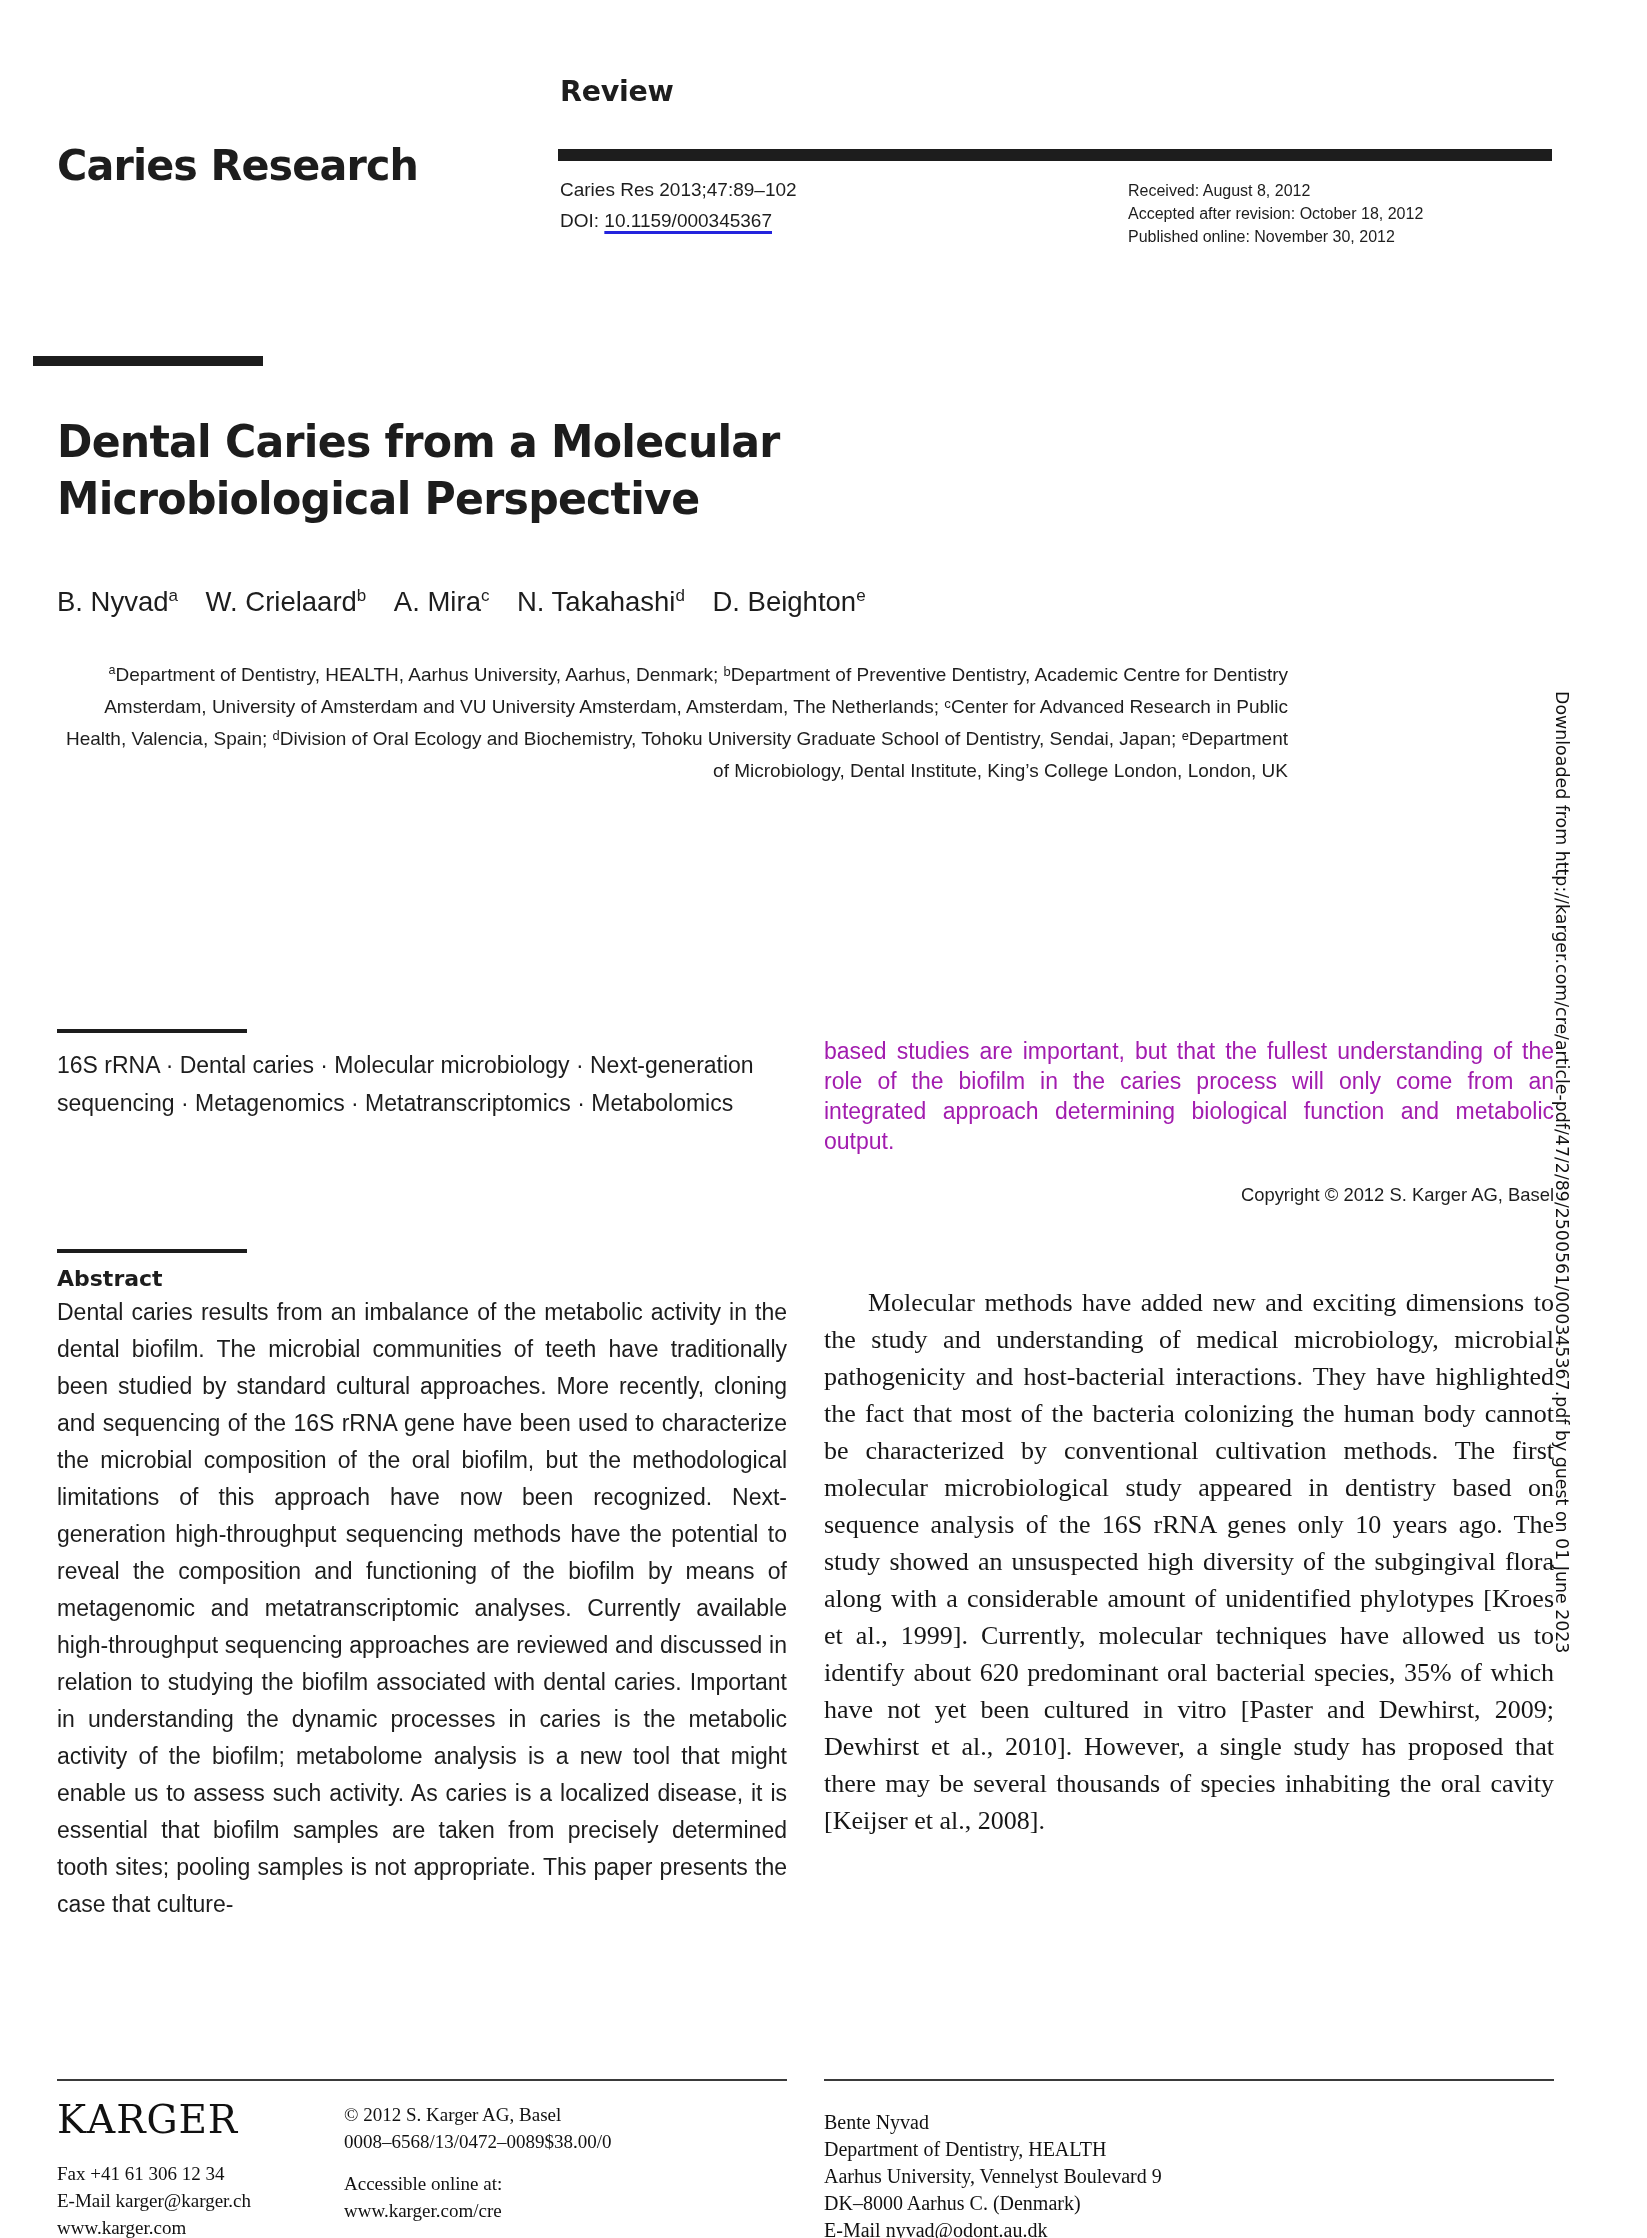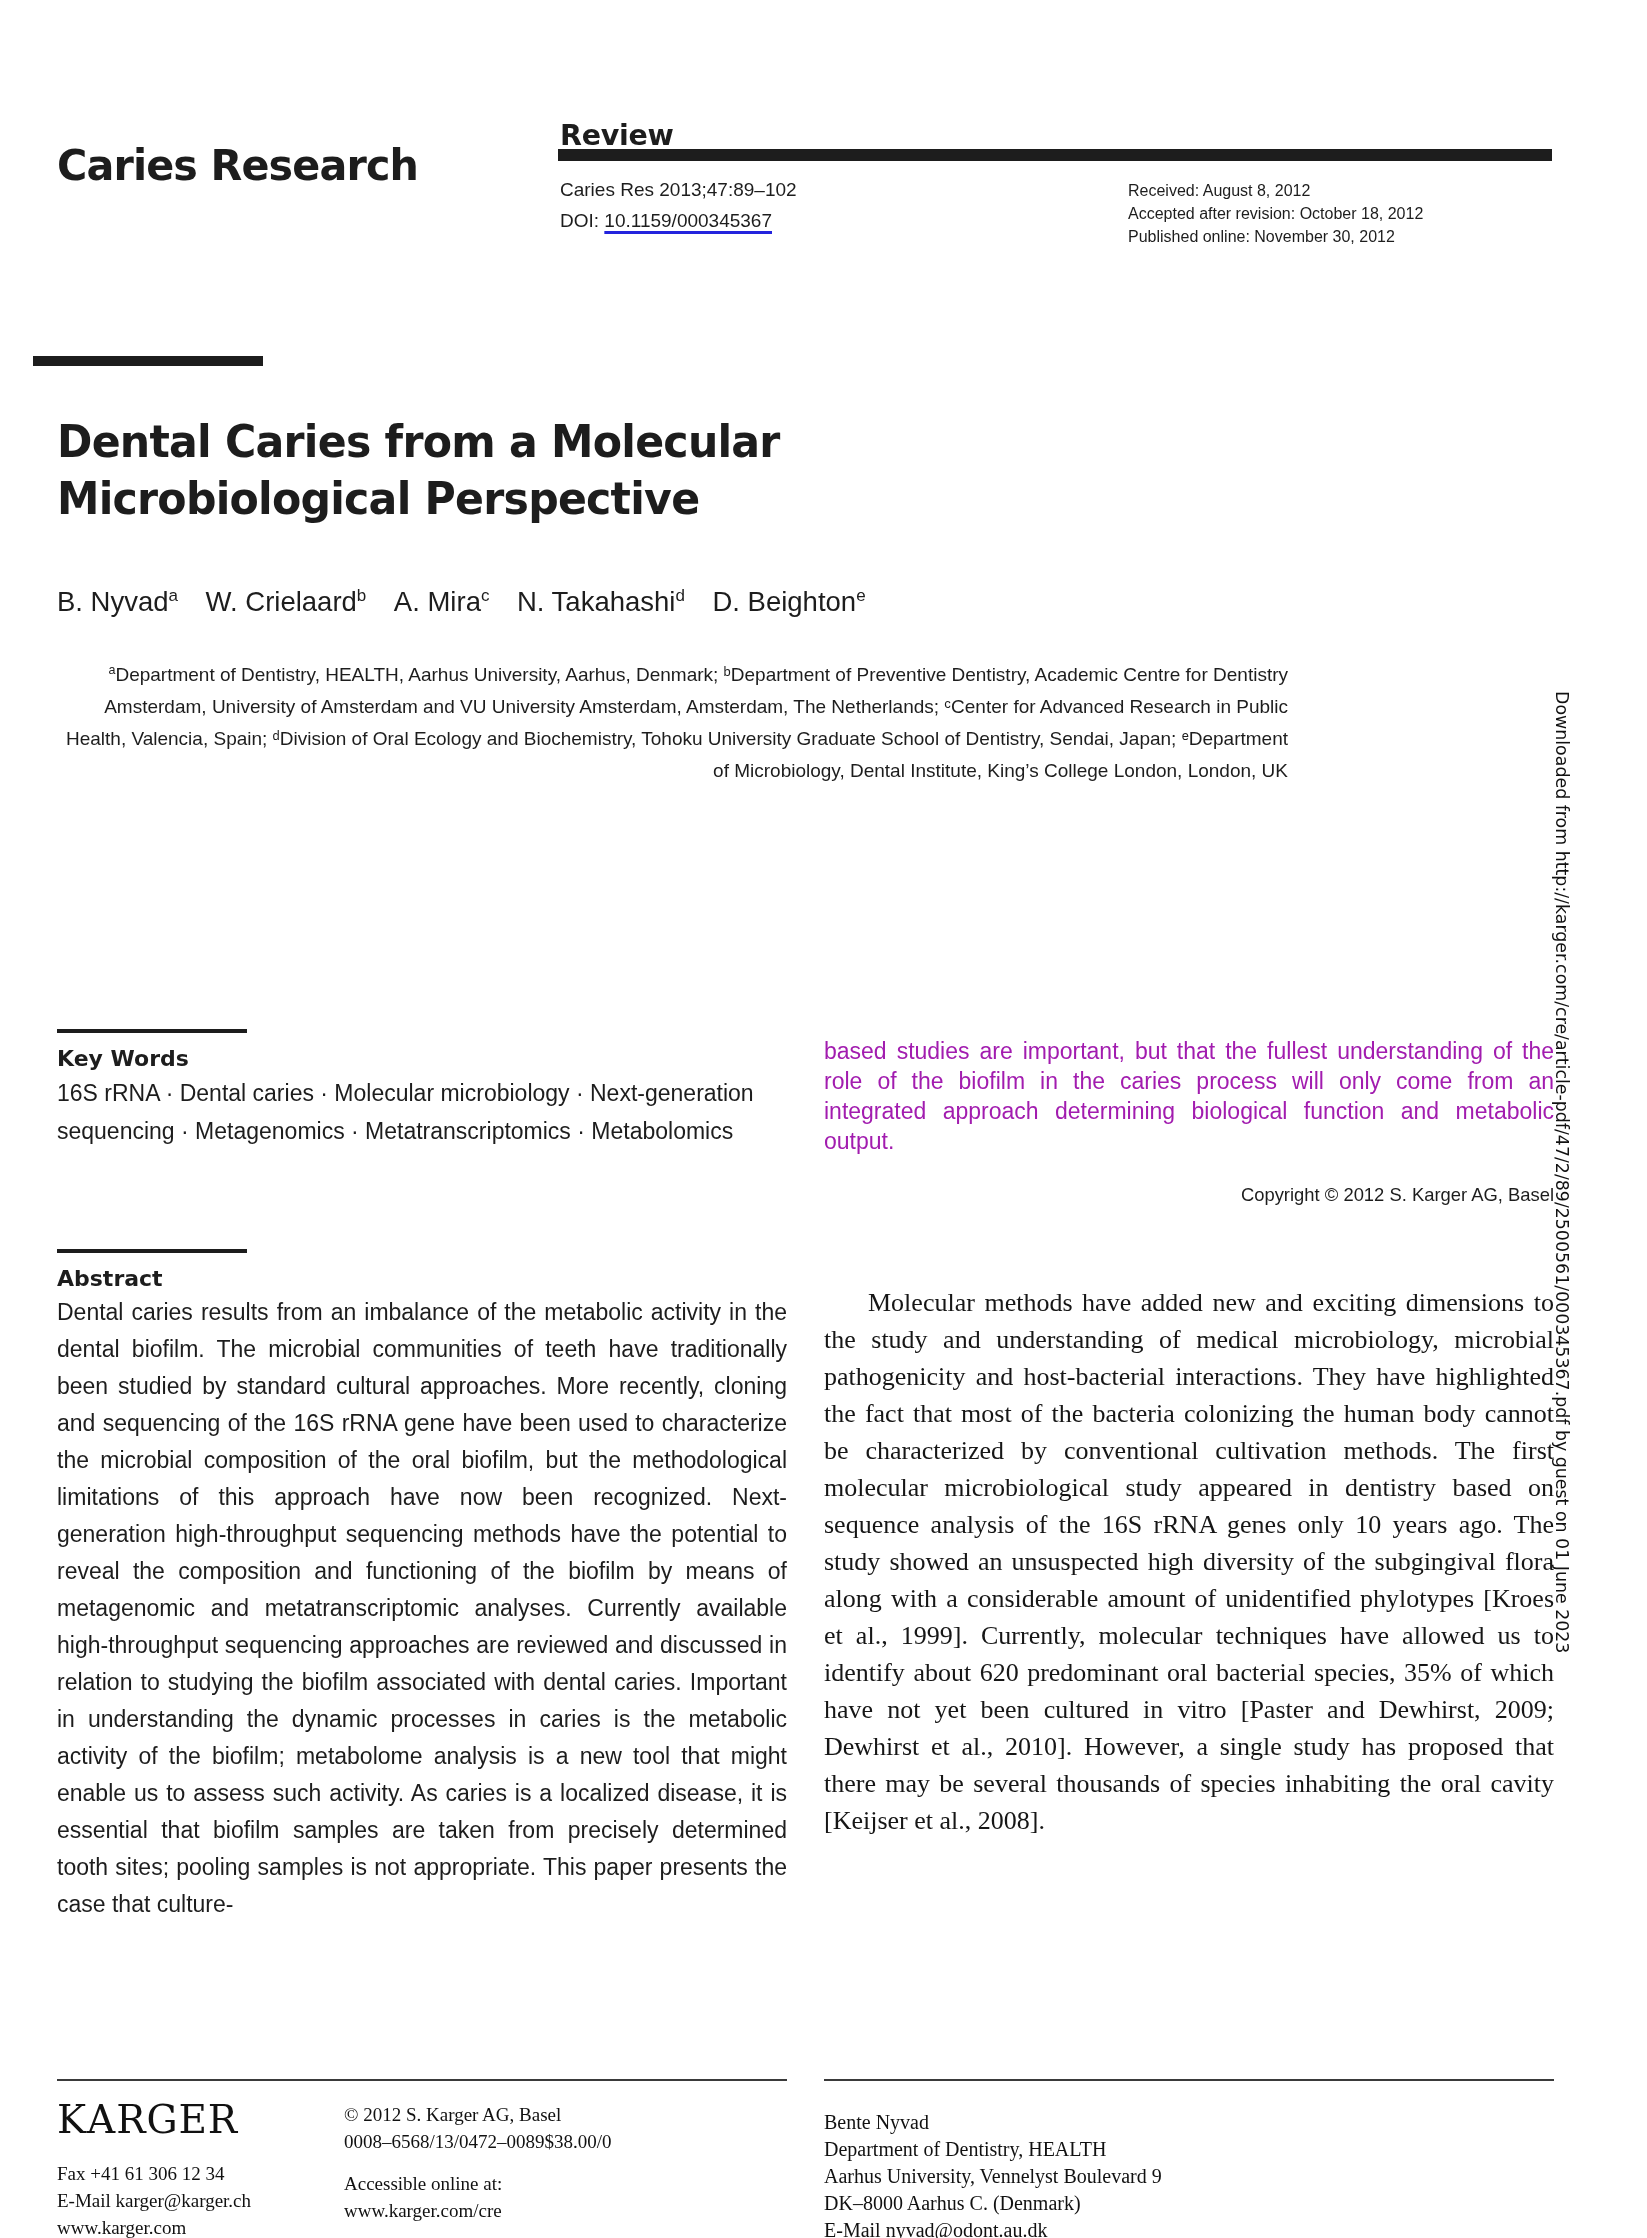--- a/index.html
+++ b/index.html
@@ -33,21 +33,20 @@
 
   #article-type-label {
     position: absolute;
     left: 560px;
     top: 75px;
     font-family: "DejaVu Sans", sans-serif;
     font-weight: 700;
     font-size: 28.5px;
     letter-spacing: -0.3px;
     color: #1d1d1d;
-    margin-top: 44px;
   }
 
   #masthead-rule {
     position: absolute;
     left: 558px;
     top: 149px;
     width: 994px;
     height: 12px;
     background: #1d1d1d;
   }
@@ -312,21 +311,20 @@
 <div id="title-rule"></div>
 
 <h1 id="article-title">Dental Caries from a Molecular Microbiological Perspective</h1>
 
 <div id="author-list"><span class="author">B. Nyvad<sup>a</sup></span><span class="author">W. Crielaard<sup>b</sup></span><span class="author">A. Mira<sup>c</sup></span><span class="author">N. Takahashi<sup>d</sup></span><span class="author">D. Beighton<sup>e</sup></span></div>
 
 <div id="affiliations"><sup>a</sup>Department of Dentistry, HEALTH, Aarhus University, Aarhus, Denmark; ᵇDepartment of Preventive Dentistry, Academic Centre for Dentistry Amsterdam, University of Amsterdam and VU University Amsterdam, Amsterdam, The Netherlands; ᶜCenter for Advanced Research in Public Health, Valencia, Spain; ᵈDivision of Oral Ecology and Biochemistry, Tohoku University Graduate School of Dentistry, Sendai, Japan; ᵉDepartment of Microbiology, Dental Institute, King’s College London, London, UK</div>
 
 <div class="col-left" id="keywords-block">
   <div class="section-rule"></div>
-  <div class="section-heading">Key Words</div>
   <div id="keywords-text">16S rRNA · Dental caries · Molecular microbiology · Next-generation sequencing · Metagenomics · Metatranscriptomics · Metabolomics</div>
 </div>
 
 <div class="col-left" id="abstract-block">
   <div class="section-rule"></div>
   <div class="section-heading">Abstract</div>
   <div id="abstract-text">Dental caries results from an imbalance of the metabolic activity in the dental biofilm. The microbial communities of teeth have traditionally been studied by standard cultural approaches. More recently, cloning and sequencing of the 16S rRNA gene have been used to characterize the microbial composition of the oral biofilm, but the methodological limitations of this approach have now been recognized. Next-generation high-throughput sequencing methods have the potential to reveal the composition and functioning of the biofilm by means of metagenomic and metatranscriptomic analyses. Currently available high-throughput sequencing approaches are reviewed and discussed in relation to studying the biofilm associated with dental caries. Important in understanding the dynamic processes in caries is the metabolic activity of the biofilm; metabolome analysis is a new tool that might enable us to assess such activity. As caries is a localized disease, it is essential that biofilm samples are taken from precisely determined tooth sites; pooling samples is not appropriate. This paper presents the case that culture-</div>
 </div>
 
 <div class="col-right" id="summary-block">

